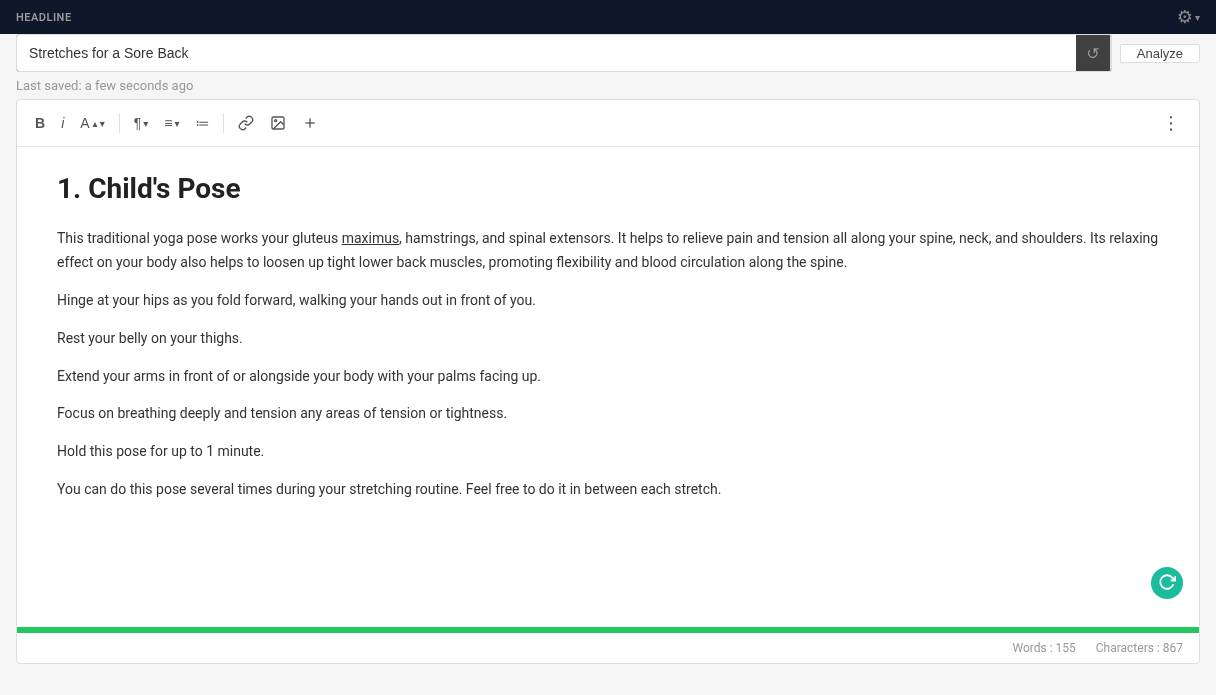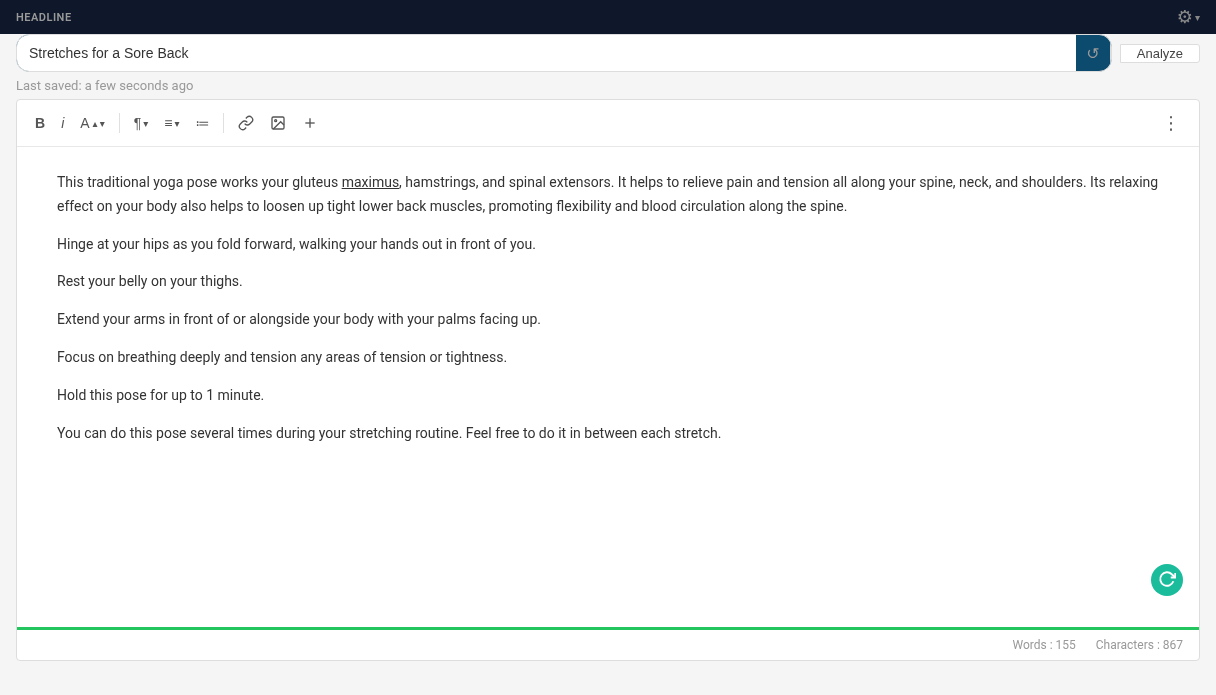--- a/index.html
+++ b/index.html
@@ -51,22 +51,22 @@
       padding: 1px 16px;
       cursor: pointer;
       font-size: 13px;
       color: #444;
     }
 
     .headline-input-wrapper {
       display: flex;
       flex: 1;
       border: 1px solid #ddd;
-      border-radius: 13px;
-      background: #0c4a6e;
+      border-radius: 3px;
+      background: #404040;
       overflow: hidden;
     }
 
     .headline-input-wrapper input {
       flex: 1;
       border: none;
       padding: 10px 12px;
       font-size: 14px;
       color: #333;
       outline: none;
@@ -154,21 +154,21 @@
     .editor-para a {
       color: #333;
       text-decoration: underline;
     }
 
     .editor-footer {
       display: flex;
       justify-content: flex-end;
       align-items: center;
       padding: 8px 16px;
-      border-top: 3px solid #22c55e;
+      border-top: 6px solid #22c55e;
       font-size: 12px;
       color: #999;
       gap: 20px;
       position: relative;
     }
 
     .ai-badge {
       position: absolute;
       right: 16px;
       bottom: 36px;
@@ -249,20 +249,21 @@
         <line x1="12" y1="5" x2="12" y2="19"></line>
         <line x1="5" y1="12" x2="19" y2="12"></line>
       </svg>
     </button>
     <button class="toolbar-btn toolbar-right">
       <span style="font-size:18px; letter-spacing:1px; color:#555;">⋮</span>
     </button>
   </div>
 
   <div class="editor-content">
+    <div class="editor-title">1. Child's Pose</div>
 
     <p class="editor-para">
       <span>This traditional yoga pose works your gluteus </span><a href="#">maximus</a><span>, hamstrings, and spinal extensors. It helps to relieve pain and tension all along your spine, neck, and shoulders. Its relaxing effect on your body also helps to loosen up tight lower back muscles, promoting flexibility and blood circulation along the spine.</span>
     </p>
 
 
     <p class="editor-para">Hinge at your hips as you fold forward, walking your hands out in front of you.</p>
     <p class="editor-para">Rest your belly on your thighs.</p>
     <p class="editor-para">Extend your arms in front of or alongside your body with your palms facing up.</p>
     <p class="editor-para">Focus on breathing deeply and tension any areas of tension or tightness.</p>

